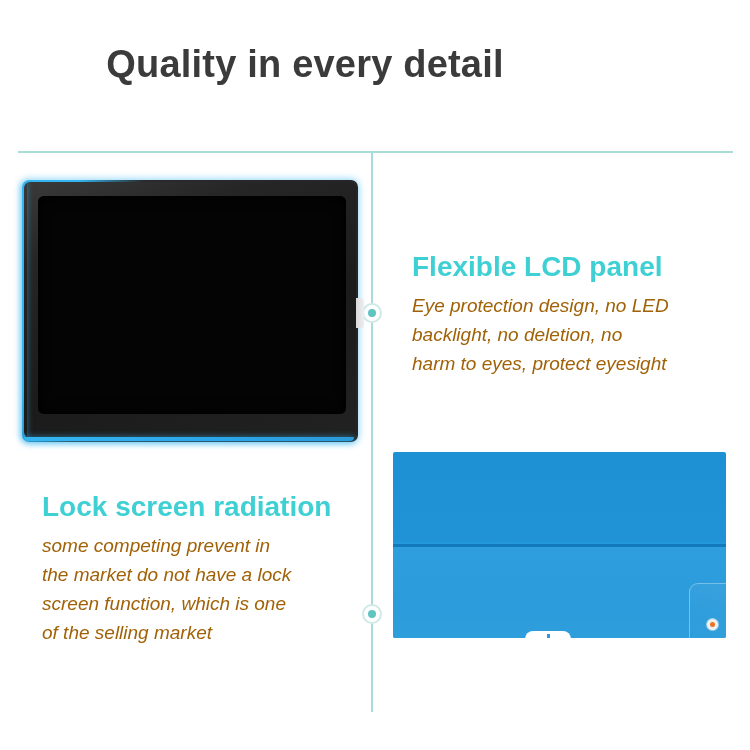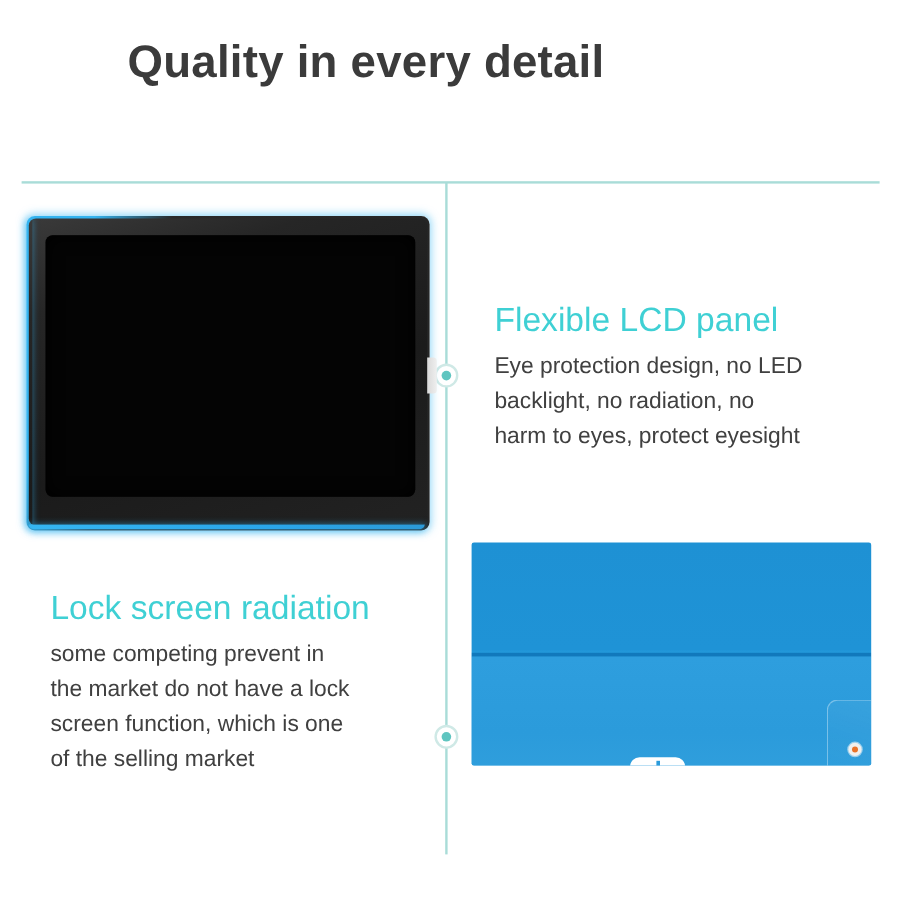--- a/index.html
+++ b/index.html
@@ -22,21 +22,21 @@
     left: 0; top: 0;
     width: 750px;
     height: 750px;
     background: #ffffff;
   }
 
   
   .page-title {
     position: absolute;
     left: 0;
-    top: 28px;
+    top: 40px;
     width: 610px;
     text-align: center;
     font-size: 38px;
     font-weight: 700;
     letter-spacing: 0.2px;
     color: #3b3b3b;
     line-height: 48px;
     white-space: nowrap;
   }
 
@@ -77,32 +77,33 @@
     margin-top: -4px;
     border-radius: 50%;
     background: #5fc5c0;
   }
   .node-one { left: 362px; top: 303px; }
   .node-two { left: 362px; top: 604px; }
 
   
   .feature-heading {
     font-size: 28px;
-    font-weight: 400;
+    font-weight: 700;
     color: #3fd0d4;
     line-height: 34px;
     margin: 0 0 7px 0;
     white-space: nowrap;
   }
   .feature-body {
     font-size: 19px;
     font-weight: 400;
-    color: #404040;
+    color: #a16207;
     line-height: 29px;
     margin: 0;
+    font-style: italic;
   }
   .feature-body .line { display: block; white-space: nowrap; }
 
   .feature-right-text {
     position: absolute;
     left: 412px;
     top: 250px;
     width: 320px;
   }
   .feature-left-text {
@@ -272,21 +273,21 @@
       <div class="edge-left"></div>
       <div class="edge-bottom"></div>
     </div>
     <div class="side-button"></div>
   </div>
 
   <div class="feature-right-text">
     <div class="feature-heading">Flexible LCD panel</div>
     <div class="feature-body">
       <span class="line">Eye protection design, no LED</span>
-      <span class="line">backlight, no radiation, no</span>
+      <span class="line">backlight, no deletion, no</span>
       <span class="line">harm to eyes, protect eyesight</span>
     </div>
   </div>
 
   <div class="feature-left-text">
     <div class="feature-heading">Lock screen radiation</div>
     <div class="feature-body">
       <span class="line">some competing prevent in</span>
       <span class="line">the market do not have a lock</span>
       <span class="line">screen function, which is one</span>

